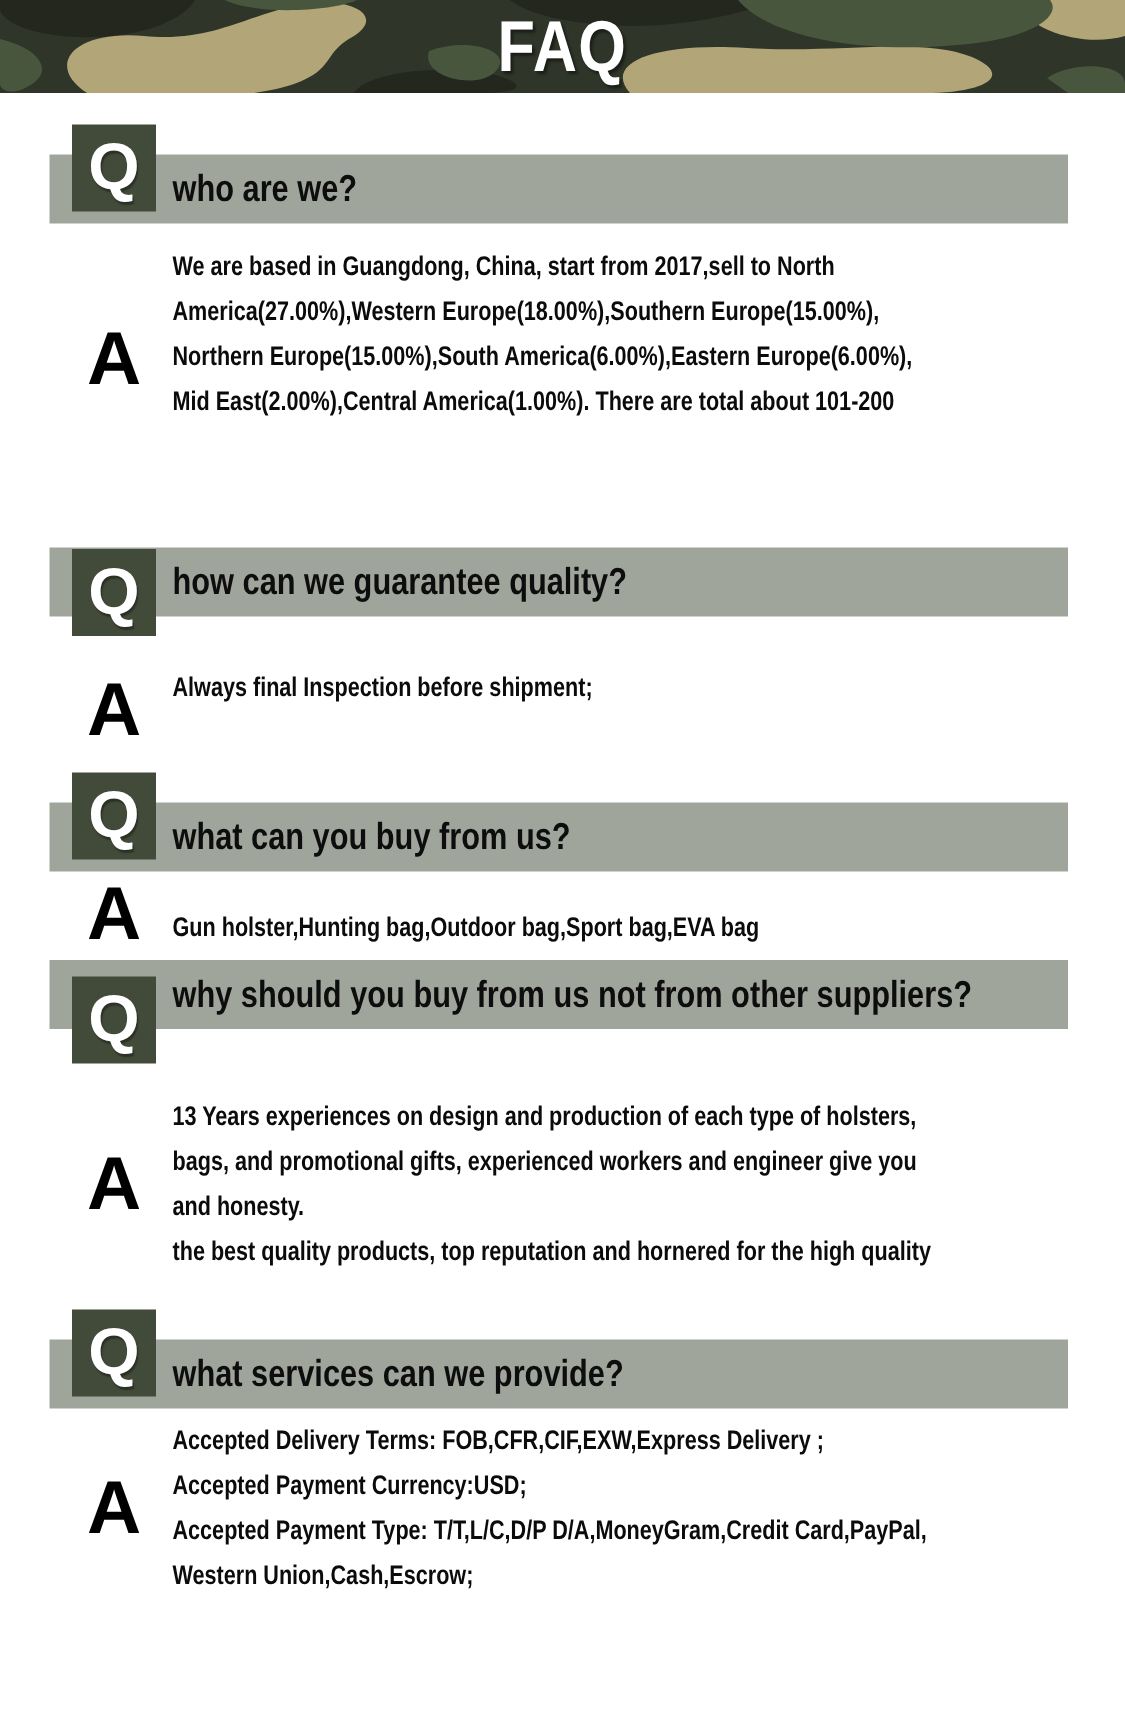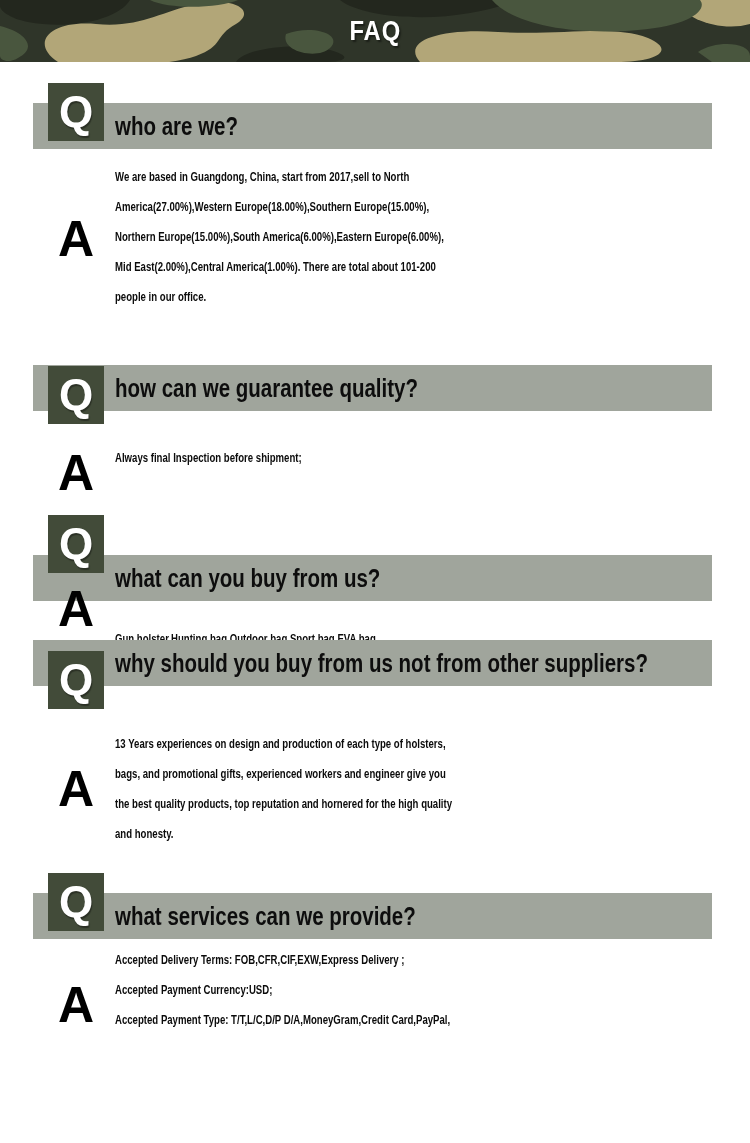--- a/index.html
+++ b/index.html
@@ -9,21 +9,21 @@
     overflow:hidden;
   }
   
   .camo-header{
     position:absolute;left:0;top:0;width:750px;height:62px;overflow:hidden;
   }
   .camo-header svg{display:block;}
   .faq-title{
     position:absolute;left:0;top:0;width:750px;height:62px;
     display:flex;align-items:center;justify-content:center;
-    color:#ffffff;font-size:28px;font-weight:bold;
+    color:#ffffff;font-size:48px;font-weight:bold;
     text-shadow:2px 2px 2px rgba(0,0,0,0.45);
   }
   .faq-title span{display:inline-block;transform:scaleX(0.85);letter-spacing:1px;}
   
   .q-square{
     position:absolute;left:48px;width:56px;height:58px;background:#424b39;
     display:flex;align-items:center;justify-content:center;z-index:2;
   }
   .q-letter{
     color:#ffffff;font-size:44px;font-weight:bold;line-height:1;
@@ -39,27 +39,27 @@
   .q-text span{display:inline-block;transform:scaleX(0.82);transform-origin:0 50%;white-space:nowrap;}
   
   .a-letter{
     position:absolute;left:48px;width:56px;text-align:center;
     font-size:50px;line-height:50px;font-weight:bold;color:#000000;z-index:2;
   }
   .answer{
     position:absolute;left:115px;width:635px;color:#0b0b0b;
   }
   .answer .line{
-    height:30px;line-height:30px;font-size:12px;font-weight:bold;white-space:nowrap;
+    height:30px;line-height:30px;font-size:18px;font-weight:bold;white-space:nowrap;
   }
   .answer .line span{display:inline-block;transform:scaleX(0.8);transform-origin:0 50%;white-space:nowrap;}
   
   .sq1{top:83px}  .bar1{top:103px} .al1{top:214px} .ans1{top:162px}
   .sq2{top:366px} .bar2{top:365px} .al2{top:448px} .ans2{top:443px}
-  .sq3{top:515px} .bar3{top:555px} .al3{top:584px} .ans3{top:624px}
+  .sq3{top:515px} .bar3{top:535px} .al3{top:584px} .ans3{top:603px}
   .sq4{top:651px} .bar4{top:640px} .al4{top:764px} .ans4{top:729px}
   .sq5{top:873px} .bar5{top:893px} .al5{top:980px} .ans5{top:945px}
 </style>
 </head>
 <body>
 
 <div class="camo-header">
   <svg width="750" height="62" viewBox="0 0 750 62">
     <rect x="0" y="0" width="750" height="62" fill="#2f3529"></rect>
     <path d="M0,0 L130,0 C118,20 70,30 28,22 C8,18 0,10 0,6 Z" fill="#23271e"></path>
@@ -84,21 +84,20 @@
 </div>
 <div class="q-square sq1">
   <div class="q-letter">Q</div>
 </div>
 <div class="a-letter al1">A</div>
 <div class="answer ans1">
   <div class="line"><span>We are based in Guangdong, China, start from 2017,sell to North</span></div>
   <div class="line"><span>America(27.00%),Western Europe(18.00%),Southern Europe(15.00%),</span></div>
   <div class="line"><span>Northern Europe(15.00%),South America(6.00%),Eastern Europe(6.00%),</span></div>
   <div class="line"><span>Mid East(2.00%),Central America(1.00%). There are total about 101-200</span></div>
-  <div class="line"><span>people in our office.</span></div>
 </div>
 
 <div class="q-bar bar2">
   <div class="q-text"><span>how can we guarantee quality?</span></div>
 </div>
 <div class="q-square sq2">
   <div class="q-letter">Q</div>
 </div>
 <div class="a-letter al2">A</div>
 <div class="answer ans2">
@@ -119,28 +118,29 @@
 <div class="q-bar bar4">
   <div class="q-text"><span>why should you buy from us not from other suppliers?</span></div>
 </div>
 <div class="q-square sq4">
   <div class="q-letter">Q</div>
 </div>
 <div class="a-letter al4">A</div>
 <div class="answer ans4">
   <div class="line"><span>13 Years experiences on design and production of each type of holsters,</span></div>
   <div class="line"><span>bags, and promotional gifts, experienced workers and engineer give you</span></div>
+  <div class="line"><span>and honesty.</span></div>
   <div class="line"><span>the best quality products, top reputation and hornered for the high quality</span></div>
-  <div class="line"><span>and honesty.</span></div>
 </div>
 
 <div class="q-bar bar5">
   <div class="q-text"><span>what services can we provide?</span></div>
 </div>
 <div class="q-square sq5">
   <div class="q-letter">Q</div>
 </div>
 <div class="a-letter al5">A</div>
 <div class="answer ans5">
   <div class="line"><span>Accepted Delivery Terms: FOB,CFR,CIF,EXW,Express Delivery ;</span></div>
   <div class="line"><span>Accepted Payment Currency:USD;</span></div>
   <div class="line"><span>Accepted Payment Type: T/T,L/C,D/P D/A,MoneyGram,Credit Card,PayPal,</span></div>
+  <div class="line"><span>Western Union,Cash,Escrow;</span></div>
 </div>
 
 </body></html>

